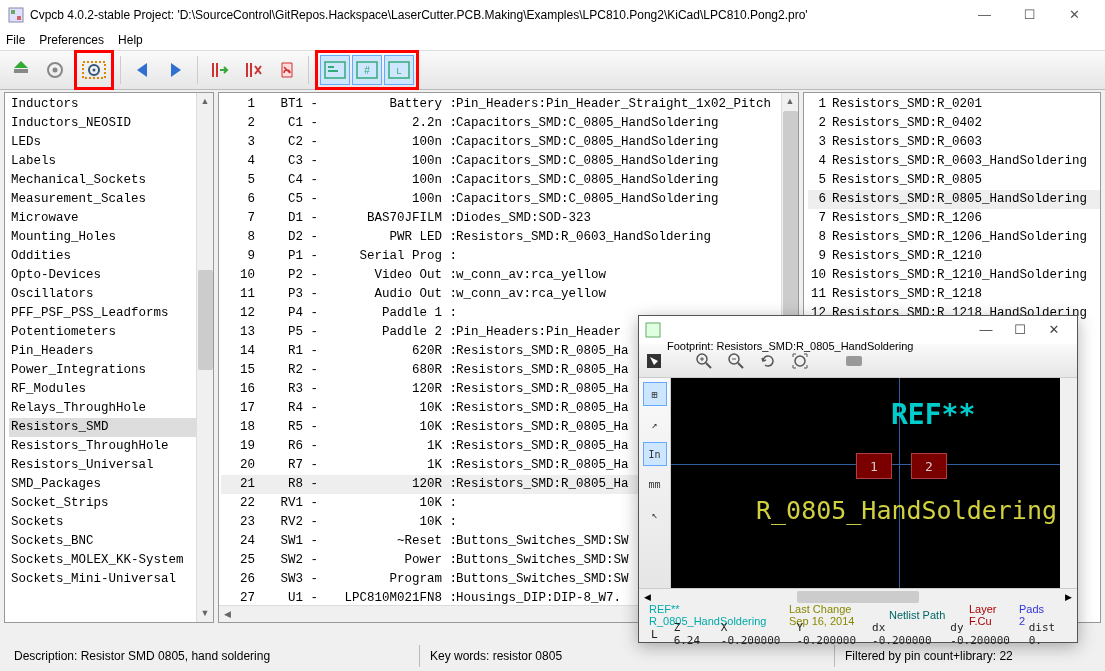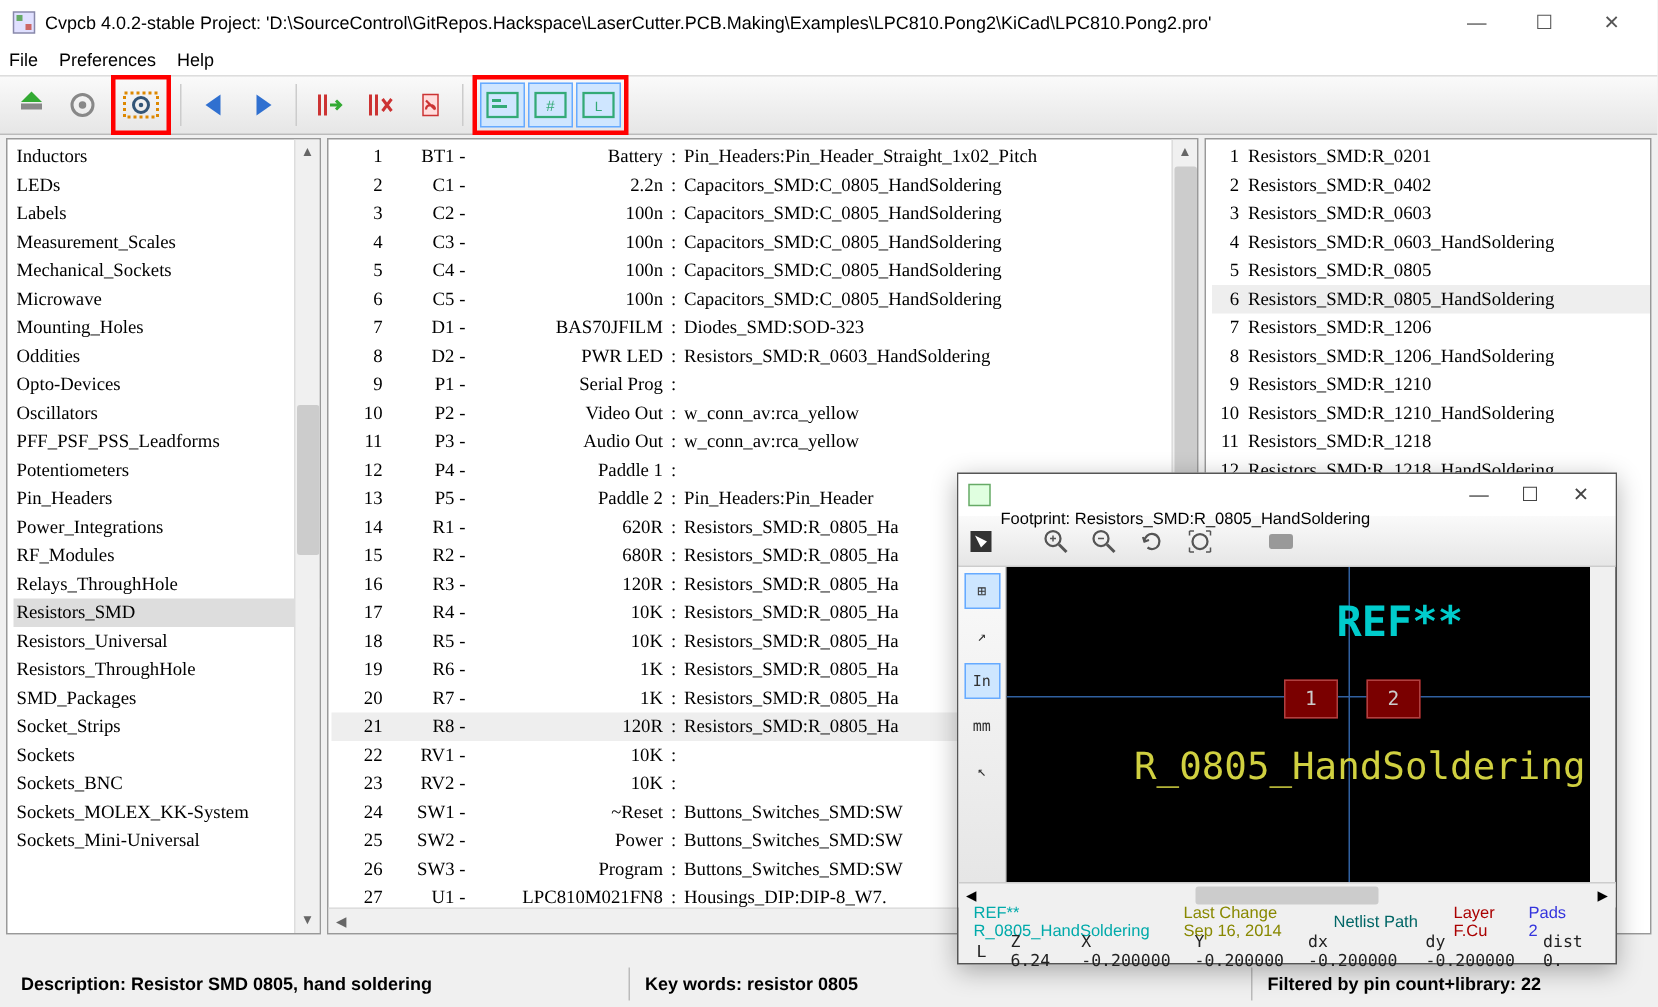--- a/index.html
+++ b/index.html
@@ -15,39 +15,39 @@
 .toolbar .sep { width:1px; height:28px; background:#ccc; margin:0 2px; }
 .redbox { border:3px solid #f00; padding:2px; display:flex; gap:2px; }
 .threepane { display:flex; height:535px; padding: 2px 4px; gap:4px; }
 .pane { background:#fff; border:1px solid #999; position:relative; overflow:hidden; }
 .pane1 { width:210px; }
 .pane2 { flex:1; }
 .pane3 { width:298px; }
 .scroller { position:absolute; right:0; top:0; bottom:0; width:17px; background:#f0f0f0; border-left:1px solid #ddd; }
 .scrollthumb { width:15px; background:#ccc; margin:1px; border-radius:2px; }
 .scroller .arrow { height:17px; text-align:center; font-size:9px; color:#666; line-height:17px; }
-.list { font-family: Liberation Serif, serif; font-size:12.5px; line-height:19px; padding:2px 0 2px 4px; }
+.list { font-family: Liberation Mono, monospace; font-size:12.5px; line-height:19px; padding:2px 0 2px 4px; }
 .list .row { white-space:pre; padding:0 2px; }
 .list .row.sel { background:#ddd; }
 .list .row.shadesel { background:#eee; }
 .pane2 .list { padding-left:2px; }
 .pane2 .row { display:flex; }
 .pane2 .idx { width:42px; text-align:right; padding-right:10px; }
 .pane2 .ref { width:38px; text-align:right; }
 .pane2 .dash { width:14px; }
 .pane2 .val { width:125px; text-align:right; }
 .pane2 .colon { width:14px; text-align:center; }
 .pane2 .fp { flex:1; white-space:nowrap; overflow:hidden; }
 .pane3 .row { display:flex; }
 .pane3 .idx { width:22px; text-align:right; padding-right:6px; }
 .hscroll { position:absolute; left:0; right:17px; bottom:0; height:17px; background:#f0f0f0; border-top:1px solid #ddd; display:flex; }
 .hscroll .arrow { width:17px; text-align:center; font-size:9px; color:#666; line-height:17px; }
 .hscroll .track { flex:1; }
 .statusbar { position:absolute; bottom:4px; left:4px; right:4px; height:22px; display:flex; align-items:center; font-size:12px; color:#000; background:#f0f0f0; }
-.statusbar .cell { border-left:1px solid #bbb; padding:0 10px; height:100%; display:flex; align-items:center;font-weight:bold; }
+.statusbar .cell { border-left:1px solid #bbb; padding:0 10px; height:100%; display:flex; align-items:center; }
 .statusbar .cell:first-child { border-left:none; }
 
 
 .fpwin { position:absolute; left:638px; top:315px; width:440px; height:328px; background:#f0f0f0; border:1px solid #555; box-shadow:0 4px 16px rgba(0,0,0,0.3); }
 .fpwin .titlebar2 { height:28px; display:flex; align-items:center; padding:0 6px; background:#fff; }
 .fpwin .titlebar2 .t { flex:1; font-size:11px;margin-top:32px; }
 .fpwin .tb2buttons { display:flex; }
 .fpwin .tb2buttons div { width:34px; height:24px; text-align:center; line-height:24px; font-size:13px; color:#444; }
 .fptoolbar { height:34px; background:linear-gradient(#fafafa,#e6e6e6); border-bottom:1px solid #ccc; display:flex; align-items:center; padding:0 4px; gap:10px; }
 .fptoolbar .btn { width:22px; height:22px; display:flex; align-items:center; justify-content:center; }
@@ -165,38 +165,39 @@
           <text x="12" y="15" font-size="9" text-anchor="middle" fill="#3a7">L</text>
         </svg>
       </div>
   </div>
 </div>
 
 <div class="threepane">
   <div class="pane pane1">
     <div class="list" id="libs-list">
         <div class="row">Inductors</div>
+        <div class="row">Inductors_NEOSID</div>
         <div class="row">LEDs</div>
         <div class="row">Labels</div>
+        <div class="row">Mechanical_Sockets</div>
         <div class="row">Measurement_Scales</div>
-        <div class="row">Mechanical_Sockets</div>
         <div class="row">Microwave</div>
         <div class="row">Mounting_Holes</div>
         <div class="row">Oddities</div>
         <div class="row">Opto-Devices</div>
         <div class="row">Oscillators</div>
         <div class="row">PFF_PSF_PSS_Leadforms</div>
         <div class="row">Potentiometers</div>
         <div class="row">Pin_Headers</div>
         <div class="row">Power_Integrations</div>
         <div class="row">RF_Modules</div>
         <div class="row">Relays_ThroughHole</div>
         <div class="row sel">Resistors_SMD</div>
+        <div class="row">Resistors_ThroughHole</div>
         <div class="row">Resistors_Universal</div>
-        <div class="row">Resistors_ThroughHole</div>
         <div class="row">SMD_Packages</div>
         <div class="row">Socket_Strips</div>
         <div class="row">Sockets</div>
         <div class="row">Sockets_BNC</div>
         <div class="row">Sockets_MOLEX_KK-System</div>
         <div class="row">Sockets_Mini-Universal</div>
       </div>
     <div class="scroller">
       <div class="arrow">▲</div>
       <div class="scrollthumb" style="margin-top:160px;height:100px"></div>

